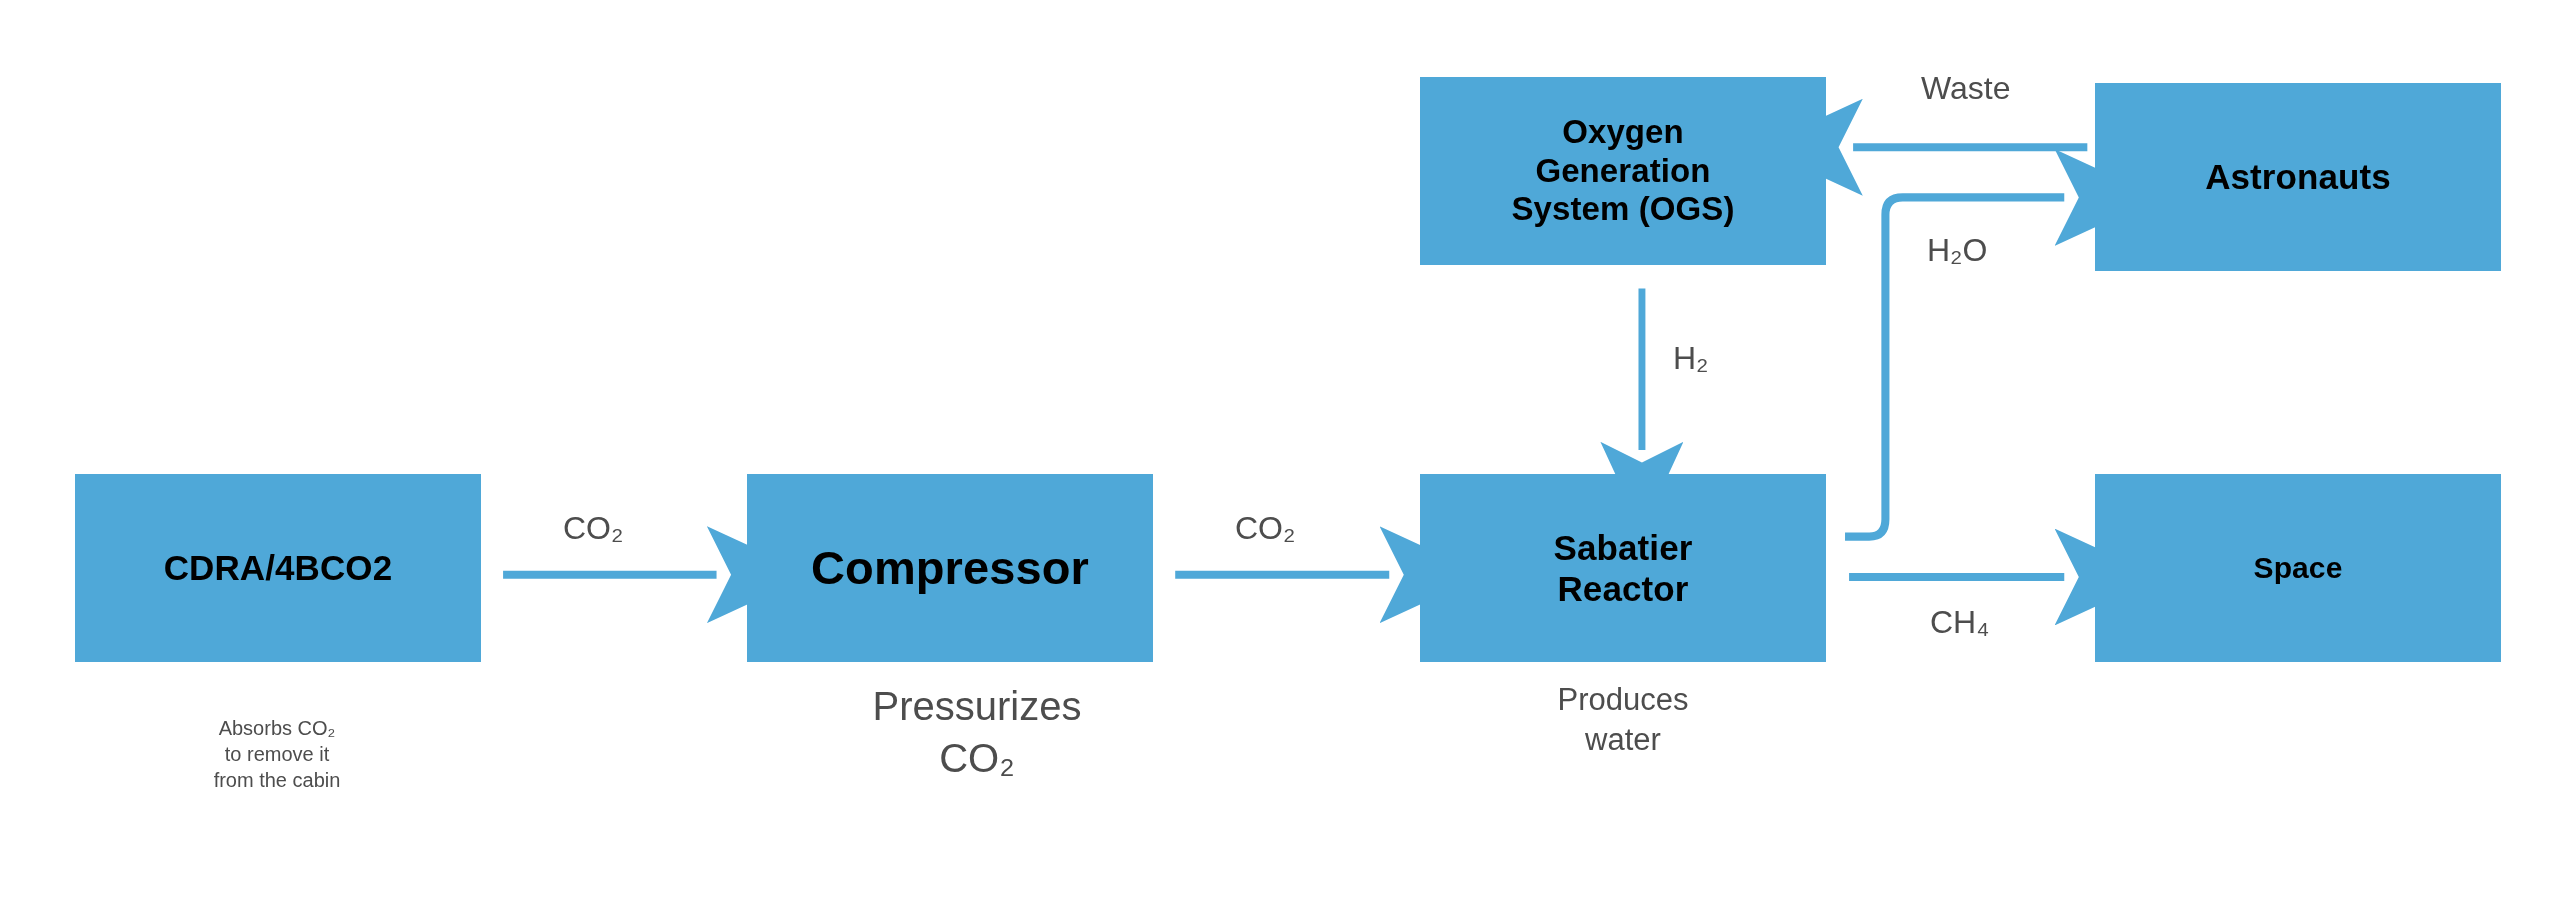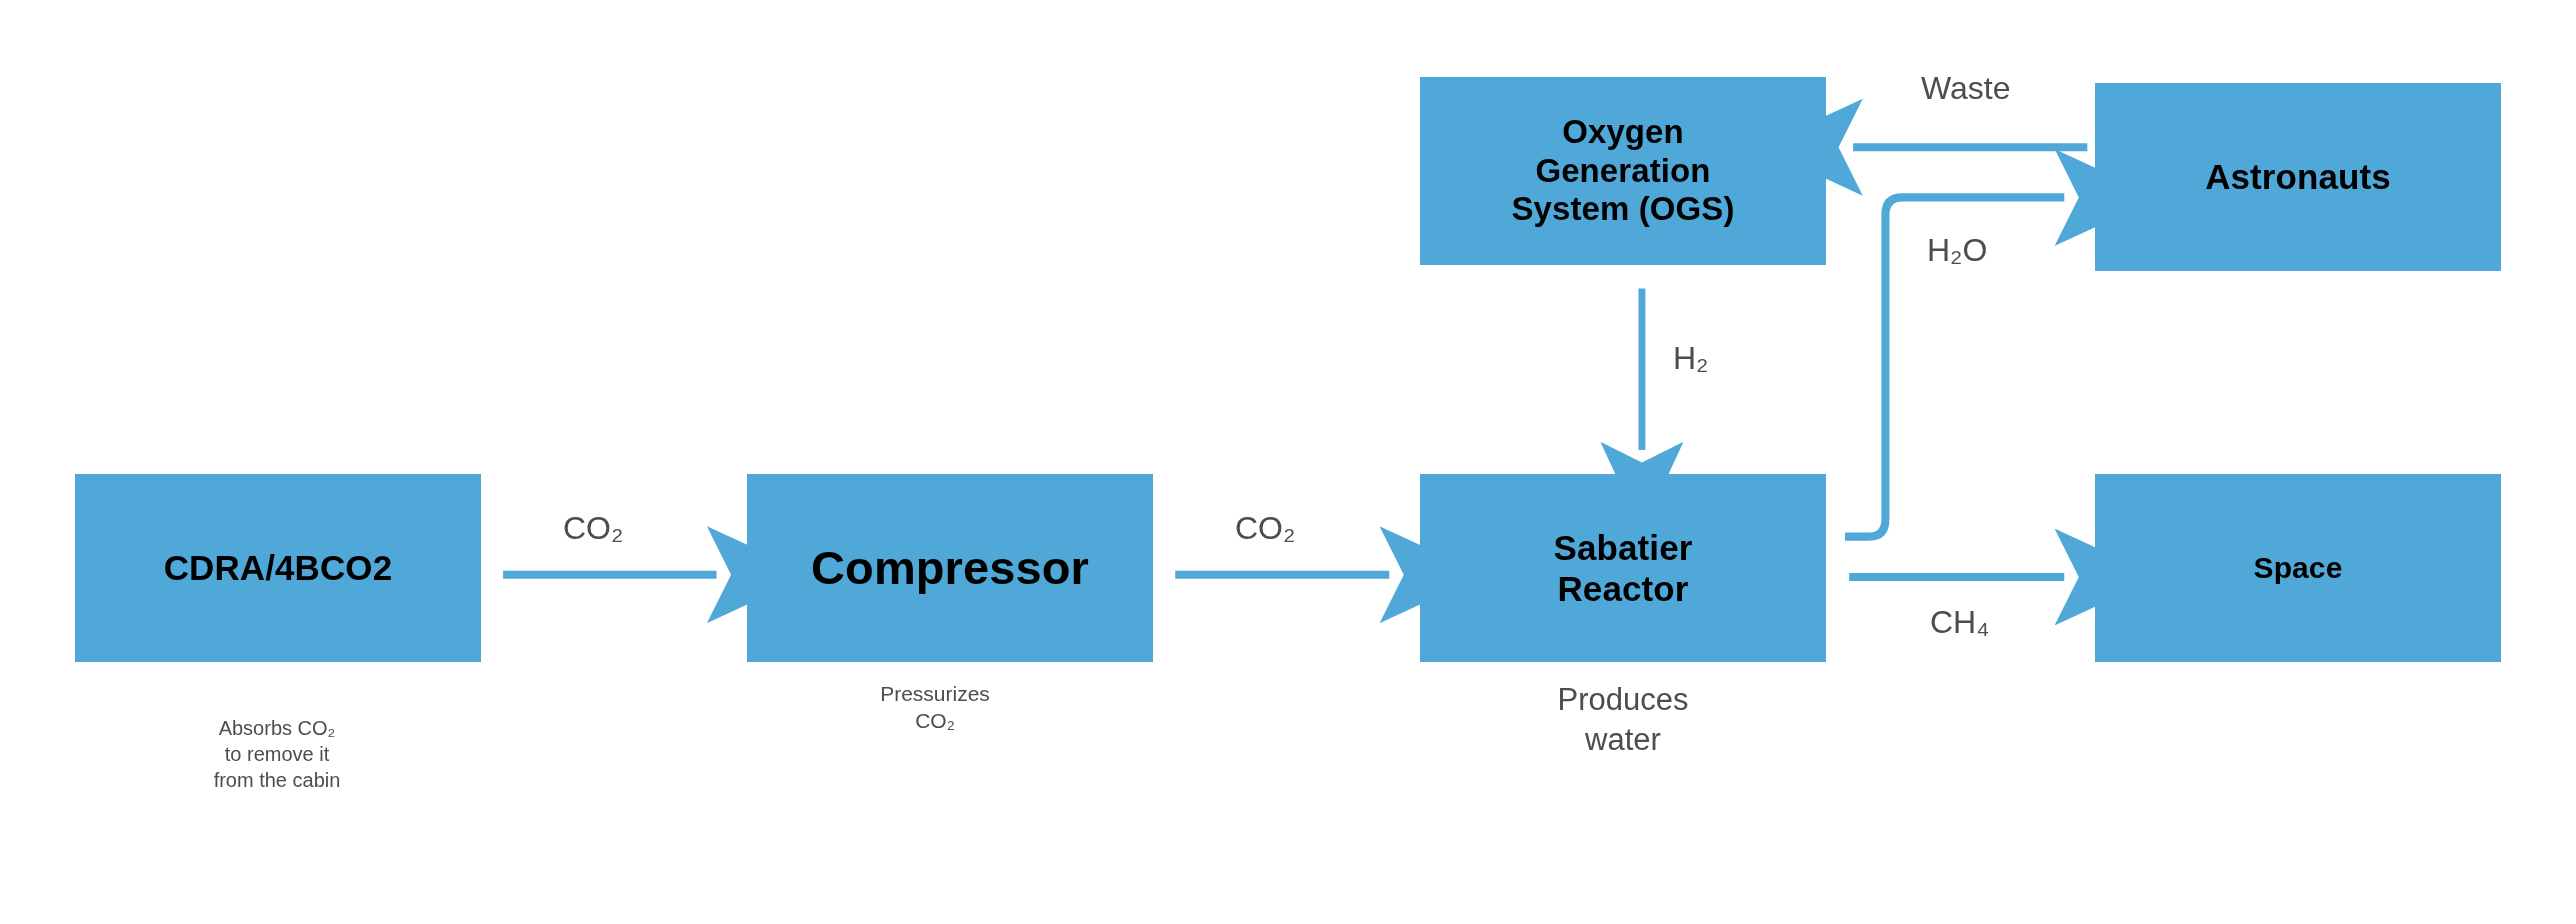--- a/index.html
+++ b/index.html
@@ -96,21 +96,21 @@
   </div>
 
   <div class="caption" style="left:46px; top:680px; width:462px; font-size:20px;margin-top:35px;">Absorbs CO₂
 to remove it
 from the cabin</div>
 
   <div class="node" style="left:747px; top:474px; width:406px; height:188px; background:#4FA8D8; font-size:47px;">
     <span class="node-label">Compressor</span>
   </div>
 
-  <div class="caption" style="left:704px; top:680px; width:462px; font-size:21px;">Pressurizes
+  <div class="caption" style="left:746px; top:680px; width:462px; font-size:40px;">Pressurizes
 CO₂</div>
 
   <div class="node" style="left:1420px; top:474px; width:406px; height:188px; background:#4FA8D8; font-size:35px;">
     <span class="node-label">
       <span>Sabatier</span><br>
       <span>Reactor</span>
     </span>
   </div>
 
   <div class="caption" style="left:1392px; top:680px; width:462px; font-size:31px;">Produces

